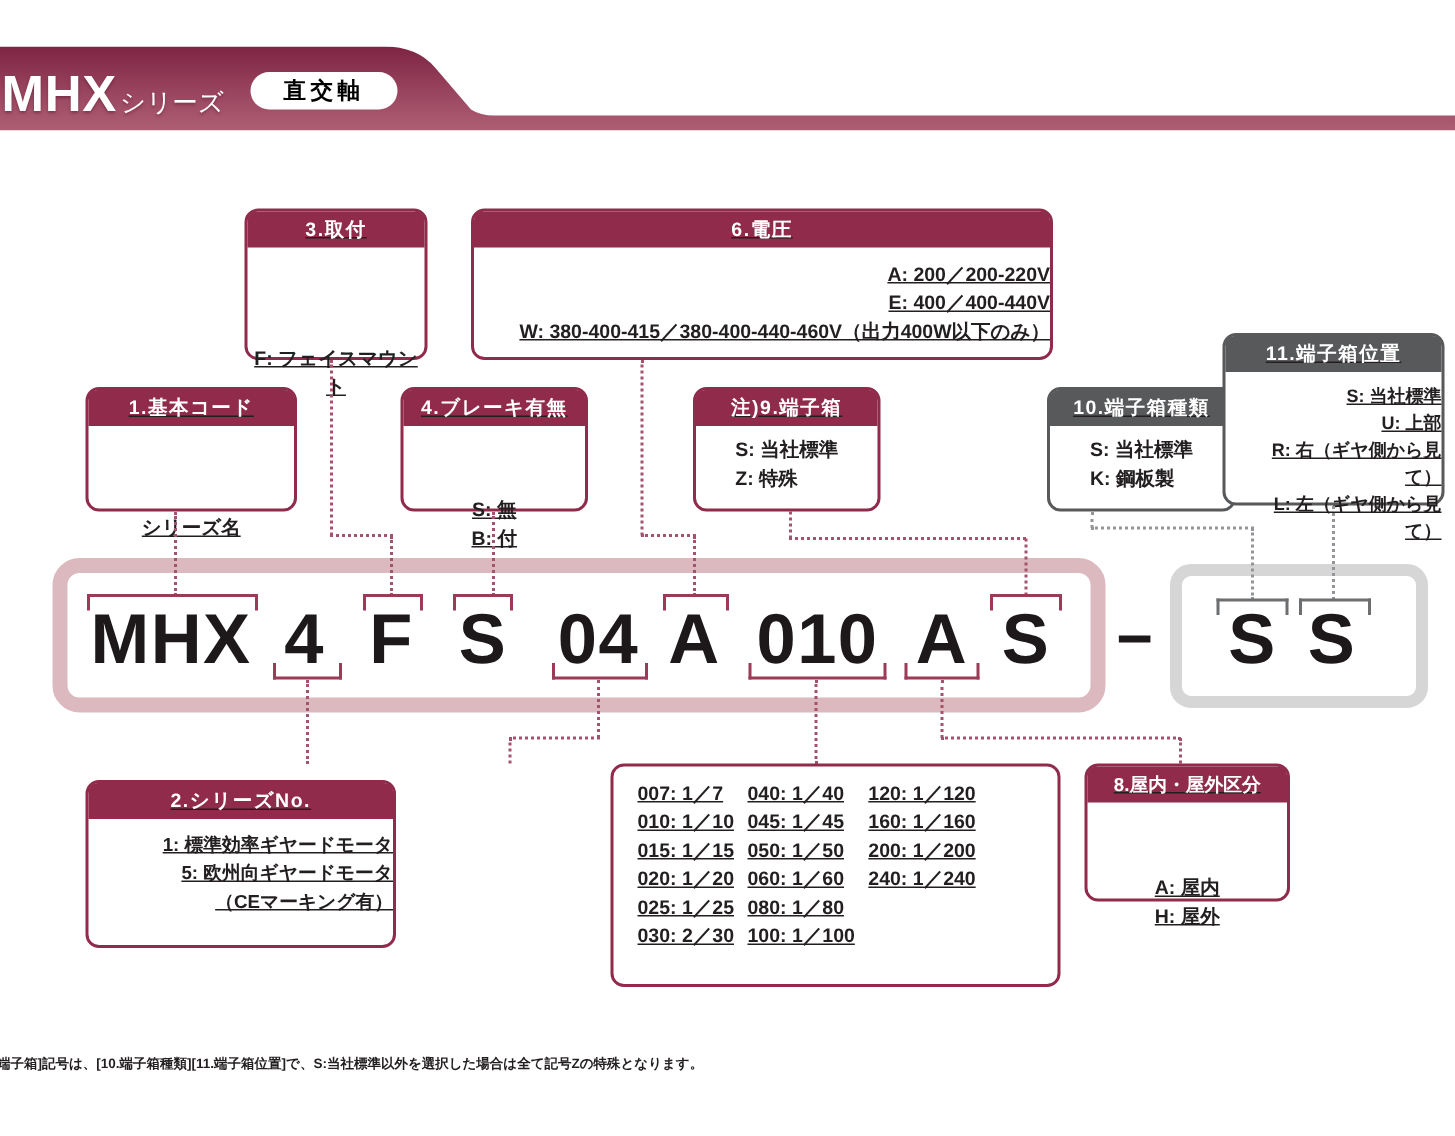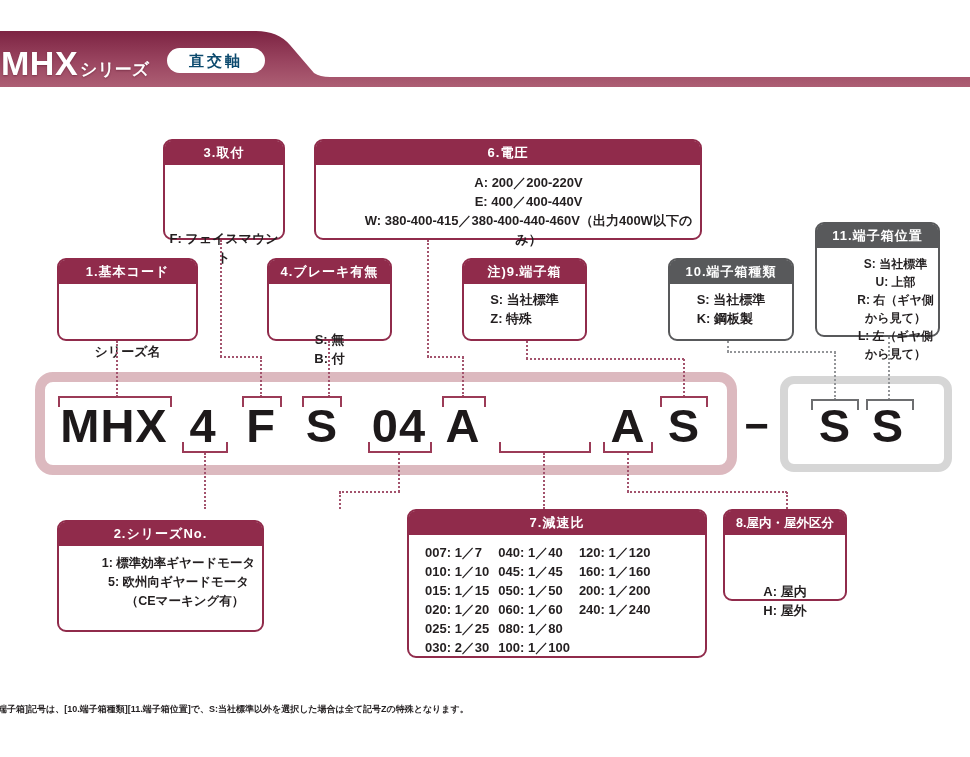--- a/index.html
+++ b/index.html
@@ -4,35 +4,35 @@
 <style>
   html,body{margin:0;padding:0;background:#ffffff;}
   .page{position:relative;width:970px;height:757px;background:#fff;overflow:hidden;
         font-family:"Liberation Sans","DejaVu Sans",sans-serif;color:#231f20;}
 
   
   .banner-svg{position:absolute;left:0;top:31px;width:970px;height:56px;}
   .banner-title{position:absolute;left:1px;top:44px;color:#fff;white-space:nowrap;
                 text-shadow:0 1px 2px rgba(60,0,20,.35);}
   .brand{font-size:34px;font-weight:700;letter-spacing:0.5px;}
-  .brand-suffix{font-size:17px;font-weight:700;margin-left:2px;}
+  .brand-suffix{font-size:17px;font-weight:400;margin-left:2px;}
   .badge{position:absolute;left:167px;top:48px;width:98px;height:25px;border-radius:14px;
          background:#fff;text-align:center;line-height:25px;font-size:15px;font-weight:700;
-         color:#0c4a6e;letter-spacing:3px;}
+         color:#000000;letter-spacing:3px;}
 
   
   .box{position:absolute;background:#fff;border:2px solid #902b4b;border-radius:9px;
-       box-sizing:border-box;}
+       box-sizing:border-box;text-decoration:underline;}
   .box.gray{border-color:#58595b;}
   .box-head{height:24px;line-height:24px;background:#902b4b;color:#fff;font-weight:700;
             font-size:13px;text-align:center;border-radius:6px 6px 0 0;letter-spacing:1px;}
   .box.gray .box-head{background:#58595b;}
   .box-body{font-size:13px;font-weight:700;line-height:19px;padding-top:8px;color:#231f20;}
   .body-center{text-align:center;margin-top:40px;}
-  .body-left{padding-left:15px;text-align:center;margin-left:26px;}
+  .body-left{padding-left:15px;text-align:right;}
   .body-mid{text-align:center;}
   .body-mid .inner{display:inline-block;text-align:left;}
   .small{font-size:12px;line-height:18px;}
   .tiny2{font-size:12.5px;}
   .indent{padding-left:13px;}
   .ratio-cols{display:flex;padding-left:16px;gap:9px;}
   .rcol div{white-space:nowrap;}
 
   
   .pink-frame{position:absolute;left:35px;top:372px;width:702px;height:103px;
@@ -110,31 +110,31 @@
   <div class="box" style="left:462px;top:258px;width:125px;height:83px">
     <div class="box-head">注)9.端子箱</div>
     <div class="box-body body-mid" style="padding-top:6px">
       <div class="inner">
         <div>S: 当社標準</div>
         <div>Z: 特殊</div>
       </div>
     </div>
   </div>
 
-  <div class="box gray" style="left:668px;top:258px;width:126px;height:83px">
+  <div class="box gray" style="left:698px;top:258px;width:126px;height:83px">
     <div class="box-head">10.端子箱種類</div>
     <div class="box-body body-mid" style="padding-top:6px">
       <div class="inner">
         <div>S: 当社標準</div>
         <div>K: 鋼板製</div>
       </div>
     </div>
   </div>
 
-  <div class="box gray" style="left:815px;top:222px;width:125px;height:115px">
+  <div class="box gray" style="left:815px;top:222px;width:148px;height:115px">
     <div class="box-head">11.端子箱位置</div>
     <div class="box-body body-left small" style="padding-left:10px;padding-top:7px">
       <div>S: 当社標準</div>
       <div>U: 上部</div>
       <div>R: 右（ギヤ側から見て）</div>
       <div>L: 左（ギヤ側から見て）</div>
     </div>
   </div>
 
   <div class="pink-frame"></div>
@@ -164,20 +164,21 @@
   <div class="dot v" style="left:627px;top:453px;height:39px"></div>
   <div class="dot h" style="left:627px;top:491px;width:160px"></div>
   <div class="dot v" style="left:786px;top:492px;height:17px"></div>
 
   <div class="code-seg" style="left:54px;width:120px">MHX</div>
   <div class="code-seg" style="left:183px;width:40px">4</div>
   <div class="code-seg" style="left:241px;width:40px">F</div>
   <div class="code-seg" style="left:302px;width:40px">S</div>
   <div class="code-seg" style="left:369px;width:60px">04</div>
   <div class="code-seg" style="left:443px;width:40px">A</div>
+  <div class="code-seg" style="left:504px;width:82px">010</div>
   <div class="code-seg" style="left:608px;width:40px">A</div>
   <div class="code-seg" style="left:664px;width:40px">S</div>
   <div class="code-seg code-dash" style="left:737px;width:40px">−</div>
   <div class="code-seg" style="left:815px;width:40px">S</div>
   <div class="code-seg" style="left:868px;width:40px">S</div>
 
   <div class="brk top" style="left:58px;width:114px"></div>
   <div class="brk bot" style="left:182px;width:46px"></div>
   <div class="brk top" style="left:242px;width:40px"></div>
   <div class="brk top" style="left:302px;width:40px"></div>
@@ -193,21 +194,20 @@
     <div class="box-head">2.シリーズNo.</div>
     <div class="box-body body-left tiny2" style="padding-left:10px">
       <div>1: 標準効率ギヤードモータ</div>
       <div>5: 欧州向ギヤードモータ</div>
       <div class="indent">（CEマーキング有）</div>
     </div>
   </div>
 
 
   <div class="box" style="left:407px;top:509px;width:300px;height:149px">
-    <div class="box-head">7.減速比</div>
     <div class="box-body ratio-cols">
       <div class="rcol">
         <div>007: 1／7</div>
         <div>010: 1／10</div>
         <div>015: 1／15</div>
         <div>020: 1／20</div>
         <div>025: 1／25</div>
         <div>030: 2／30</div>
       </div>
       <div class="rcol">
@@ -220,21 +220,21 @@
       </div>
       <div class="rcol">
         <div>120: 1／120</div>
         <div>160: 1／160</div>
         <div>200: 1／200</div>
         <div>240: 1／240</div>
       </div>
     </div>
   </div>
 
-  <div class="box" style="left:723px;top:509px;width:124px;height:92px">
+  <div class="box" style="left:723px;top:509px;width:137px;height:92px">
     <div class="box-head" style="font-size:12.5px;letter-spacing:0">8.屋内・屋外区分</div>
     <div class="box-body body-center" style="padding-top:7px">
       <div>A: 屋内</div>
       <div>H: 屋外</div>
     </div>
   </div>
 
   <div class="footnote">端子箱]記号は、[10.端子箱種類][11.端子箱位置]で、S:当社標準以外を選択した場合は全て記号Zの特殊となります。</div>
 
 </div>

